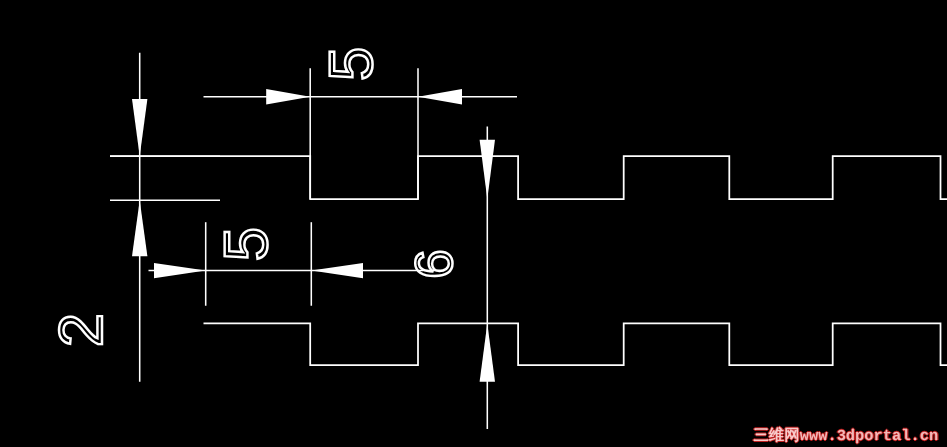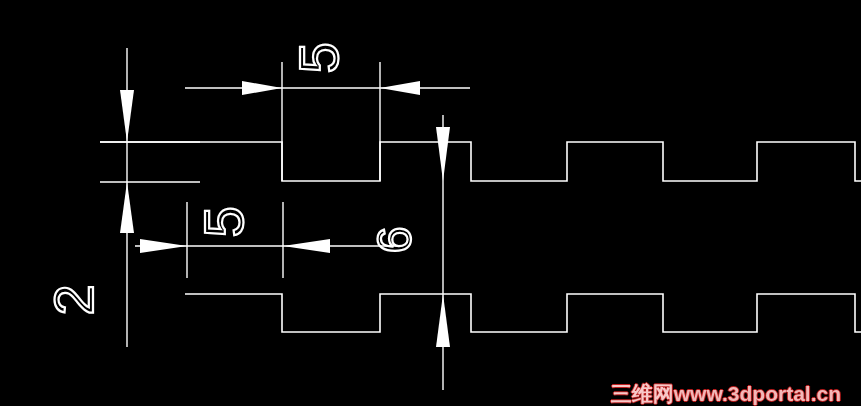--- a/index.html
+++ b/index.html
@@ -20,28 +20,28 @@
     background: #000000;
   }
   #cad-svg {
     position: absolute;
     left: 0;
     top: 0;
     display: block;
   }
   .watermark {
     position: absolute;
-    right: 20px;
+    right: 8px;
     bottom: 2px;
-    font-size: 21px;
+    font-size: 14px;
     font-weight: bold;
     letter-spacing: 0px;
     white-space: nowrap;
     line-height: 1;
-    font-family: Liberation Sans, sans-serif;
+    font-family: Liberation Mono, monospace;
   }
   .wm-cn {
     color: #f7c9c9;
     text-shadow: 1px 0 0 #c02020, -1px 0 0 #c02020, 0 1px 0 #c02020, 0 -1px 0 #c02020;
   }
   .wm-url {
     color: #f2b8b8;
     text-shadow: 1px 0 0 #b81c1c, -1px 0 0 #b81c1c, 0 1px 0 #b81c1c, 0 -1px 0 #b81c1c;
   }
 </style>

